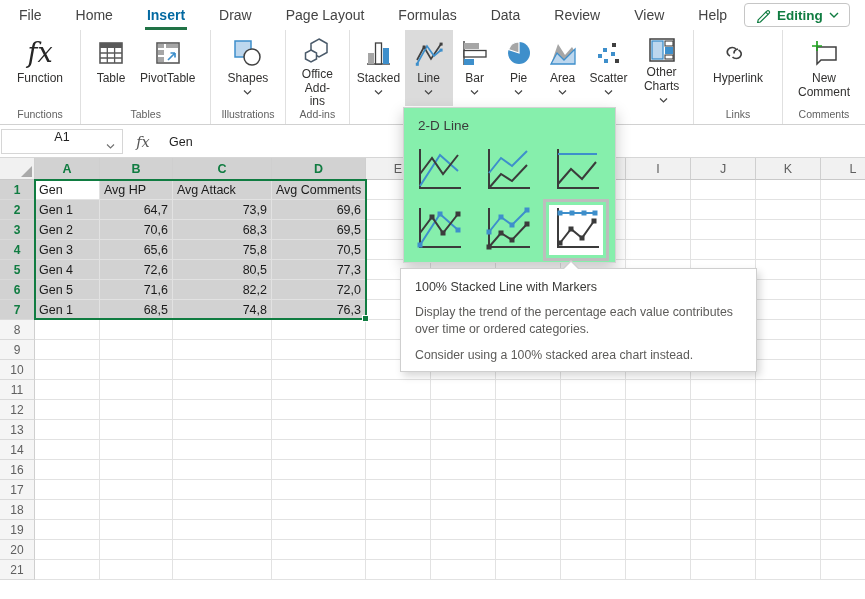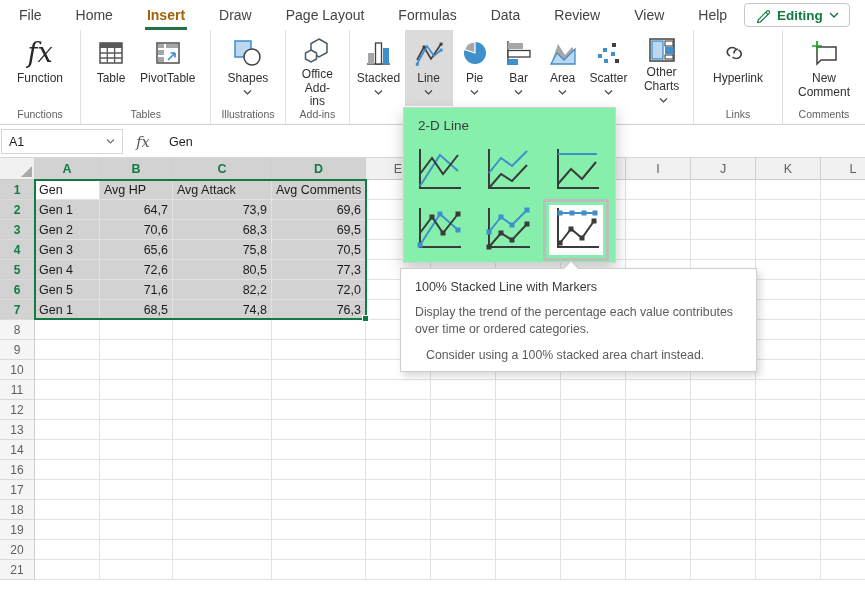--- a/index.html
+++ b/index.html
@@ -6,21 +6,21 @@
   html,body { width:865px; height:599px; overflow:hidden; background:#fff;
     font-family:"Liberation Sans", sans-serif; }
   .stage { position:relative; width:865px; height:599px; background:#fff; }
 
   
   .menubar { position:absolute; top:0; left:0; right:0; height:30px;
     display:flex; align-items:center; background:#fff; }
   .mtab { position:relative; height:30px; display:flex; align-items:center;
     padding:0 17px; font-size:14px; color:#444; cursor:default; white-space:nowrap; }
   .mtab:first-child { margin-left:2px; }
-  .mtab.active { color:#a16207; font-weight:700; }
+  .mtab.active { color:#0369a1; font-weight:700; }
   .mtab.active::after { content:""; position:absolute; left:15px; right:15px;
     bottom:0; height:3px; background:#217346; }
   .editing-btn { margin-left:auto; margin-right:36px; height:24px;
     border:1px solid #c6c6c6; border-radius:4px; background:#fff;
     display:flex; align-items:center; gap:6px; padding:0 10px;
     color:#107C41; font-size:13.5px; font-weight:700; }
 
   
   .ribbon { position:absolute; top:30px; left:0; right:0; height:95px;
     background:#fff; border-bottom:1px solid #d1d1d1; display:flex; }
@@ -35,21 +35,21 @@
   .rbtn .rlabel { font-size:12px; color:#323130; line-height:13px; text-align:center; white-space:nowrap; }
   .rbtn .twoline { font-size:12px; color:#323130; line-height:13.5px; text-align:center; }
   .chev { display:block; margin-top:2px; }
   .fxglyph { font-family:"DejaVu Serif", serif; font-style:italic; font-size:27px;
     color:#262626; line-height:28px; }
 
   
   .fbar { position:absolute; top:126px; left:0; right:0; height:32px; background:#fff;
     border-bottom:1px solid #d6d6d6; display:flex; align-items:center; }
   .namebox { width:122px; height:25px; margin-left:1px; border:1px solid #d6d6d6;
-    display:flex; align-items:center; padding:0 7px; font-size:12.5px; color:#1f1f1f; }
+    display:flex; align-items:center; padding:0 7px; font-size:12.5px; color:#1f1f1f;flex-direction:column; }
   .namebox svg { margin-left:auto; }
   .fxbtn { width:40px; text-align:center; font-family:"DejaVu Serif", serif;
     font-style:italic; font-size:14.5px; color:#555; }
   .fvalue { font-size:12.5px; color:#1f1f1f; padding-left:6px; }
 
   
   .grid { position:absolute; top:158px; left:0; width:865px; height:441px;
     overflow:hidden; background:#fff; }
   .grow { display:flex; }
   .gc { flex:none; border-right:1px solid #e2e2e2; border-bottom:1px solid #e2e2e2;
@@ -89,21 +89,21 @@
     background:#fff; border:1px solid #cfcfcf; box-shadow:3px 4px 8px rgba(0,0,0,.16);
     z-index:30; padding:11px 14px; }
   .tip::before { content:""; position:absolute; top:-9px; left:161px;
     border-left:9px solid transparent; border-right:9px solid transparent;
     border-bottom:9px solid #cfcfcf; }
   .tip::after { content:""; position:absolute; top:-7.5px; left:162px;
     border-left:8px solid transparent; border-right:8px solid transparent;
     border-bottom:8px solid #fff; }
   .tip-title { font-size:12.5px; color:#3a3a38; margin-bottom:10px; }
   .tip-body { font-size:12.3px; color:#5c5b59; line-height:1.38; }
-  .tip-body + .tip-body { margin-top:9px;margin-left:11px; }
+  .tip-body + .tip-body { margin-top:9px; }
 
   svg { display:block; }
 </style>
 </head>
 <body>
 
 <div class="stage">
 
   <div class="menubar">
     <div class="mtab">File</div>
@@ -241,41 +241,41 @@
           <span class="rlabel">Line</span>
           <span class="chev">
             <svg width="9" height="5" viewBox="0 0 9 5">
                 <path d="M1 0.5 L4.5 4 L8 0.5" fill="none" stroke="#444" stroke-width="1.2"></path>
               </svg>
           </span>
         </div>
         <div class="rbtn">
           <span class="ricon">
             <svg width="26" height="26" viewBox="0 0 26 26">
-                <circle cx="13" cy="13" r="11" fill="#3e8fcb"></circle>
-                <path d="M13 13 L13 2 A11 11 0 0 0 2.5 9.5 Z" fill="#a6a6a6" stroke="#fff" stroke-width="1.2"></path>
-              </svg>
-          </span>
-          <span class="rlabel">Pie</span>
-          <span class="chev">
-            <svg width="9" height="5" viewBox="0 0 9 5">
-                <path d="M1 0.5 L4.5 4 L8 0.5" fill="none" stroke="#444" stroke-width="1.2"></path>
-              </svg>
-          </span>
-        </div>
-        <div class="rbtn">
-          <span class="ricon">
-            <svg width="26" height="26" viewBox="0 0 26 26">
                 <path d="M2 1 V25" stroke="#404040" stroke-width="1.4"></path>
                 <rect x="2" y="3" width="15" height="6" fill="#a6a6a6"></rect>
                 <rect x="2" y="10.5" width="22" height="6.5" fill="#fff" stroke="#404040" stroke-width="1.3"></rect>
                 <rect x="2" y="19" width="10" height="6" fill="#3e8fcb"></rect>
               </svg>
           </span>
           <span class="rlabel">Bar</span>
+          <span class="chev">
+            <svg width="9" height="5" viewBox="0 0 9 5">
+                <path d="M1 0.5 L4.5 4 L8 0.5" fill="none" stroke="#444" stroke-width="1.2"></path>
+              </svg>
+          </span>
+        </div>
+        <div class="rbtn">
+          <span class="ricon">
+            <svg width="26" height="26" viewBox="0 0 26 26">
+                <circle cx="13" cy="13" r="11" fill="#3e8fcb"></circle>
+                <path d="M13 13 L13 2 A11 11 0 0 0 2.5 9.5 Z" fill="#a6a6a6" stroke="#fff" stroke-width="1.2"></path>
+              </svg>
+          </span>
+          <span class="rlabel">Pie</span>
           <span class="chev">
             <svg width="9" height="5" viewBox="0 0 9 5">
                 <path d="M1 0.5 L4.5 4 L8 0.5" fill="none" stroke="#444" stroke-width="1.2"></path>
               </svg>
           </span>
         </div>
         <div class="rbtn">
           <span class="ricon">
             <svg width="28" height="26" viewBox="0 0 28 26">
                 <path d="M2 24 L9 4 L16 15 L23 7 L26 12 V24 Z" fill="#a6a6a6"></path>

